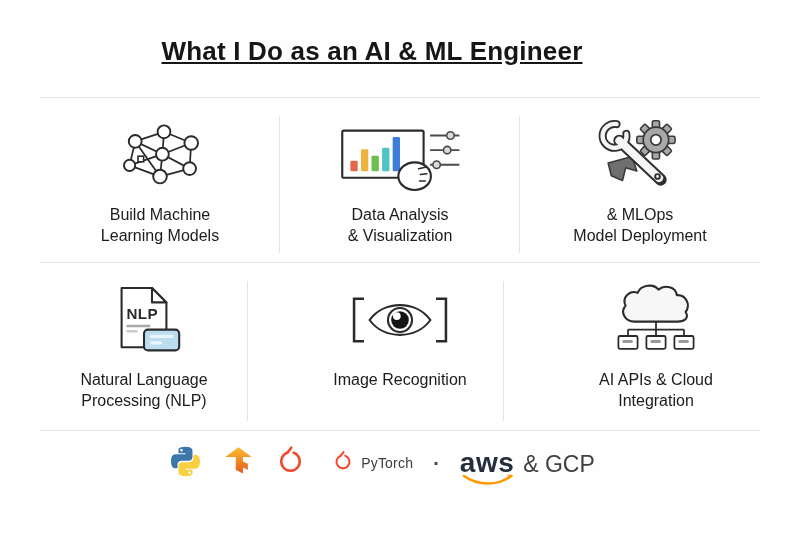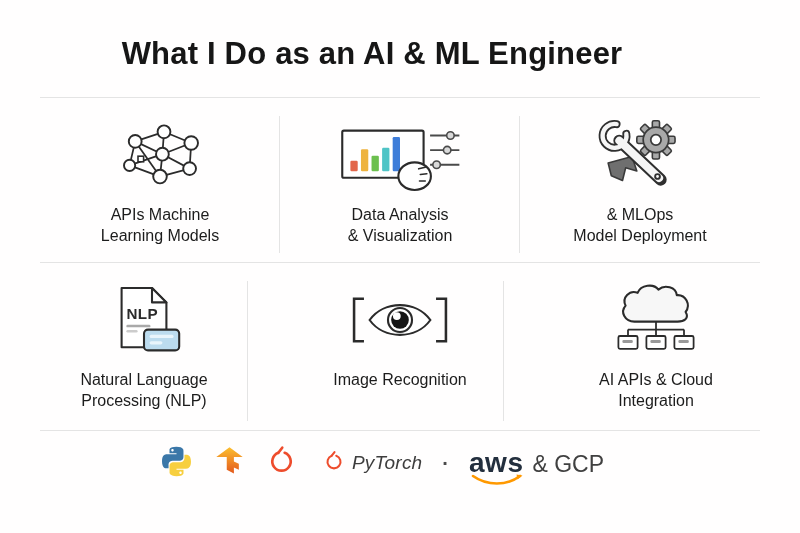--- a/index.html
+++ b/index.html
@@ -2,39 +2,39 @@
 <html><head>
 <meta charset="utf-8">
 <style>
   html,body{margin:0;padding:0;}
   body{
     width:800px;height:533px;position:relative;overflow:hidden;
     background:#fffefe;font-family:"Liberation Sans", sans-serif;
   }
   .title{
     position:absolute;top:36px;left:0;width:744px;text-align:center;
-    font-size:31px;font-weight:600;color:#161616;letter-spacing:.2px;
+    font-size:26px;font-weight:600;color:#161616;letter-spacing:.2px;text-decoration:underline;
   }
   .rule{position:absolute;left:40px;width:720px;height:1px;background:#e4e4e4;}
   .rule.r1{top:97px}.rule.r2{top:262px}.rule.r3{top:430px}
   .grid-row{position:absolute;left:40px;width:720px;display:flex;}
   .grid-row.row1{top:98px;height:163px;}
   .grid-row.row2{top:263px;height:166px;gap:48px;}
   .cell{flex:1;display:flex;flex-direction:column;align-items:center;position:relative;}
   .cell:not(:last-child)::after{
     content:"";position:absolute;right:0;top:18px;bottom:8px;width:1px;background:#e4e4e4;
   }
   .icon-box{height:98px;margin-top:8px;display:flex;align-items:center;justify-content:center;}
   .label{text-align:center;font-size:16px;line-height:21px;color:#1c1c1c;}
   .footer{
     position:absolute;top:438px;left:0;width:764px;height:50px;
     display:flex;align-items:center;justify-content:center;gap:20px;
   }
   .pytorch-group{display:flex;align-items:center;gap:7px;}
-  .pytorch-text{font-size:19px;color:#3d3d3d;letter-spacing:.2px;font-style:italic;}
+  .pytorch-text{font-size:14px;color:#3d3d3d;letter-spacing:.2px;}
   .sep{font-size:20px;color:#4a4a4a;font-weight:700;line-height:1;}
   .aws-group{display:flex;align-items:baseline;gap:9px;}
   .aws-wrap{position:relative;display:inline-block;}
   .aws-text{font-size:28px;font-weight:700;color:#232f3e;letter-spacing:.5px;}
   .aws-swoosh{position:absolute;left:2px;bottom:-8px;}
   .gcp-text{font-size:23px;color:#404040;}
   svg text{font-family:"Liberation Sans", sans-serif;}
 </style>
 </head>
 <body>
@@ -55,21 +55,21 @@
         <circle cx="60" cy="10" r="8" fill="#fff" stroke="#2b2b2b" stroke-width="2.4"></circle>
         <circle cx="24" cy="22" r="8" fill="#fff" stroke="#2b2b2b" stroke-width="2.4"></circle>
         <circle cx="94" cy="24" r="8.5" fill="#fff" stroke="#2b2b2b" stroke-width="2.4"></circle>
         <circle cx="58" cy="38" r="8" fill="#fff" stroke="#2b2b2b" stroke-width="2.4"></circle>
         <circle cx="17" cy="52" r="7" fill="#fff" stroke="#2b2b2b" stroke-width="2.4"></circle>
         <circle cx="55" cy="66" r="8.5" fill="#fff" stroke="#2b2b2b" stroke-width="2.4"></circle>
         <circle cx="92" cy="56" r="8" fill="#fff" stroke="#2b2b2b" stroke-width="2.4"></circle>
       </svg>
     </div>
     <div class="label">
-      <div>APIs Machine</div>
+      <div>Build Machine</div>
       <div>Learning Models</div>
     </div>
   </div>
 
   <div class="cell">
     <div class="icon-box">
       <svg width="122" height="76" viewBox="0 0 150 92">
         <rect x="4" y="16" width="100" height="58" rx="2" fill="#fff" stroke="#2b2b2b" stroke-width="2.6"></rect>
         <rect x="14" y="53" width="9" height="13" rx="1.5" fill="#e2674b"></rect>
         <rect x="27" y="39" width="9" height="27" rx="1.5" fill="#eeb33e"></rect>

